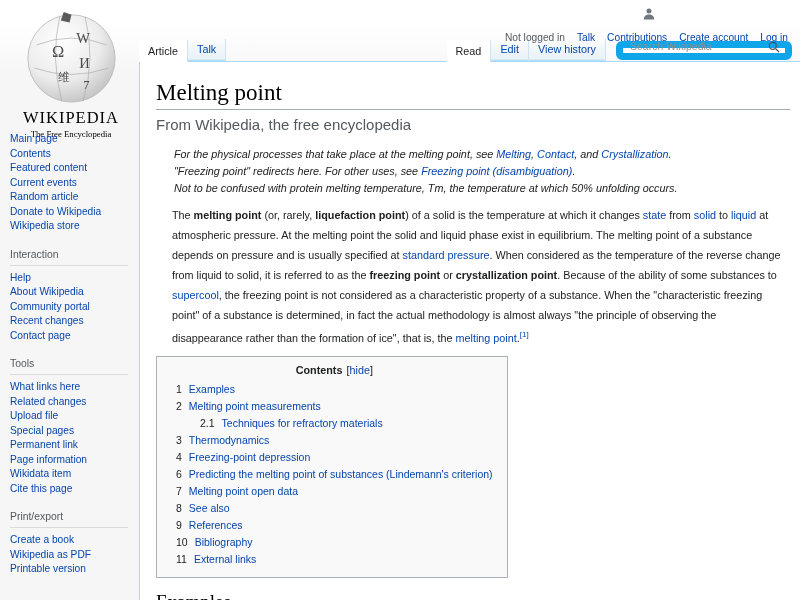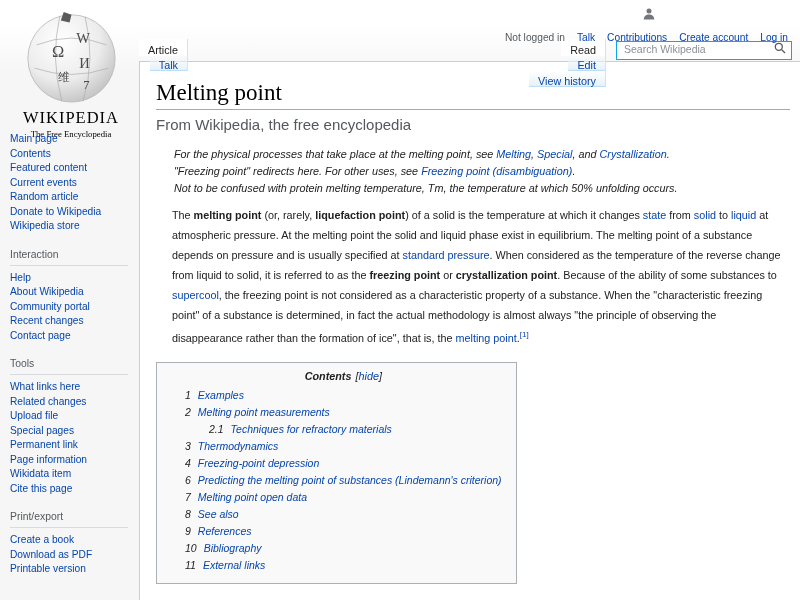--- a/index.html
+++ b/index.html
@@ -30,51 +30,51 @@
   .sb-heading { color:#54595d; font-size:10.4px; font-weight:normal; margin:15px 0 5px 0;
     padding-bottom:5px; border-bottom:1px solid #d9dbde; width:118px; }
   .sidebar ul { list-style:none; margin:4px 0 0 0; padding:0; }
   .sidebar li { line-height:14.5px; }
   .sb-link { color:#0645ad; }
 
   
   .tabs-row { position:absolute; top:40px; left:139px; right:0; height:22px;
     display:flex; justify-content:space-between; align-items:flex-end;
     border-bottom:1px solid #a7d7f9; z-index:4; }
-  .tab-group { display:flex; align-items:flex-end; height:22px;flex-direction:column; }
+  .tab-group { display:flex; align-items:flex-end; height:22px; }
   .tab { height:22px; padding:4px 9px 0 9px; font-size:10.8px; white-space:nowrap;
     background:linear-gradient(to top, #a7d7f9 0, #e8f2f8 10%, rgba(255,255,255,0.2) 100%);
     border-right:1px solid #cfe3f1; cursor:pointer; }
   .tab a { color:#0645ad; }
   .tab.selected { background:#fff; margin-bottom:-1px; padding-top:5px; }
   .tab.selected a { color:#222; }
   .right-wrap { display:flex; align-items:flex-end; }
 
-  .search-box { display:flex; align-items:flex-start; width:176px; height:19px;
-    background:#fff; border:1px solid #0ea5e9; border-radius:0;
+  .search-box { display:flex; align-items:flex-end; width:176px; height:19px;
+    background:#fff; border:7px solid #0ea5e9; border-radius:6px;
     margin:0 8px 1px 10px; padding:0 5px; }
   .search-input { flex:1; border:none; outline:none; font-size:10.5px;
     font-family:"Liberation Sans", sans-serif; color:#202122; background:transparent; min-width:0; }
   .search-input::placeholder { color:#8a9097; }
 
   
   .content { position:absolute; top:62px; left:139px; width:661px; height:560px;
     background:#fff; border-left:1px solid #a7d7f9; padding:14px 10px 0 16px; z-index:3; }
   h1.page-title { font-family:"Liberation Serif", serif; font-size:23px; font-weight:normal;
     color:#000; margin:4px 0 0 0; padding-bottom:3px; border-bottom:1px solid #a2a9b1; }
   .subtitle { font-size:15px; color:#54595d; margin-top:6px; }
   .hatnotes { margin:13px 0 0 18px; font-style:italic; font-size:10.8px; line-height:17px; }
   .intro { margin:8px 0 0 16px; font-size:10.8px; line-height:20px; }
   .seg-plain { color:#202122; }
   .seg-link { color:#0645ad; cursor:pointer; }
   .seg-bold { font-weight:bold; color:#202122; }
   .seg-sup { color:#0645ad; font-size:8px; cursor:pointer; }
 
-  .toc { display:inline-block; min-width:331px; margin-top:14px; background:#f9f9f9;
-    border:1px solid #aab0b6; padding:7px 14px 9px 28px; font-size:10.5px;font-style:italic; }
+  .toc { display:inline-block; min-width:331px; margin-top:8px; background:#f9f9f9;
+    border:1px solid #aab0b6; padding:7px 14px 9px 19px; font-size:10.5px; }
   .toc-title { text-align:center; margin-bottom:5px; font-size:10.8px; }
   .toc-title b { color:#202122; }
   .toc-hide-wrap { color:#202122; margin-left:4px; }
   .toc-hide { color:#0645ad; }
   .toc ul { list-style:none; margin:0; padding:0; }
   .toc-item { line-height:17px; white-space:nowrap; }
   .toc-item.sub { margin-left:24px; }
   .toc-num { color:#202122; margin-right:7px; }
   .toc-text { color:#0645ad; }
   .toc-item a { display:inline; }
@@ -155,21 +155,21 @@
       <li><a class="sb-link">Special pages</a></li>
       <li><a class="sb-link">Permanent link</a></li>
       <li><a class="sb-link">Page information</a></li>
       <li><a class="sb-link">Wikidata item</a></li>
       <li><a class="sb-link">Cite this page</a></li>
   </ul>
 
   <h3 class="sb-heading">Print/export</h3>
   <ul>
     <li><a class="sb-link">Create a book</a></li>
-      <li><a class="sb-link">Download as PDF</a></li>
+      <li><a class="sb-link">Wikipedia as PDF</a></li>
       <li><a class="sb-link">Printable version</a></li>
   </ul>
 
 </div>
 
 <div class="tabs-row">
   <div class="tab-group">
     <div class="tab selected"><a>Article</a></div>
       <div class="tab"><a>Talk</a></div>
   </div>
@@ -189,21 +189,21 @@
       </span>
     </div>
   </div>
 </div>
 
 <div class="content">
   <h1 class="page-title">Melting point</h1>
   <div class="subtitle">From Wikipedia, the free encyclopedia</div>
 
   <div class="hatnotes">
-    <div><span class="seg-plain">For the physical processes that take place at the melting point, see </span><span class="seg-link">Melting</span><span class="seg-plain">, </span><span class="seg-link">Special</span><span class="seg-plain">, and </span><span class="seg-link">Crystallization</span><span class="seg-plain">.</span></div>
+    <div><span class="seg-plain">For the physical processes that take place at the melting point, see </span><span class="seg-link">Melting</span><span class="seg-plain">, </span><span class="seg-link">Contact</span><span class="seg-plain">, and </span><span class="seg-link">Crystallization</span><span class="seg-plain">.</span></div>
     <div><span class="seg-plain">"Freezing point" redirects here. For other uses, see </span><span class="seg-link">Freezing point (disambiguation)</span><span class="seg-plain">.</span></div>
     <div><span class="seg-plain">Not to be confused with protein melting temperature, Tm, the temperature at which 50% unfolding occurs.</span></div>
   </div>
 
   <p class="intro"><span class="seg-plain">The </span><span class="seg-bold">melting point</span><span class="seg-plain"> (or, rarely, </span><span class="seg-bold">liquefaction point</span><span class="seg-plain">) of a solid is the temperature at which it changes </span><span class="seg-link">state</span><span class="seg-plain"> from </span><span class="seg-link">solid</span><span class="seg-plain"> to </span><span class="seg-link">liquid</span><span class="seg-plain"> at atmospheric pressure. At the melting point the solid and liquid phase exist in equilibrium. The melting point of a substance depends on pressure and is usually specified at </span><span class="seg-link">standard pressure</span><span class="seg-plain">. When considered as the temperature of the reverse change from liquid to solid, it is referred to as the </span><span class="seg-bold">freezing point</span><span class="seg-plain"> or </span><span class="seg-bold">crystallization point</span><span class="seg-plain">. Because of the ability of some substances to </span><span class="seg-link">supercool</span><span class="seg-plain">, the freezing point is not considered as a characteristic property of a substance. When the "characteristic freezing point" of a substance is determined, in fact the actual methodology is almost always "the principle of observing the disappearance rather than the formation of ice", that is, the </span><span class="seg-link">melting point</span><span class="seg-plain">.</span><sup class="seg-sup">[1]</sup></p>
 
   <div class="toc">
     <div class="toc-title">
       <b>Contents</b><span class="toc-hide-wrap"><span>[</span><a class="toc-hide">hide</a><span>]</span></span>
     </div>

